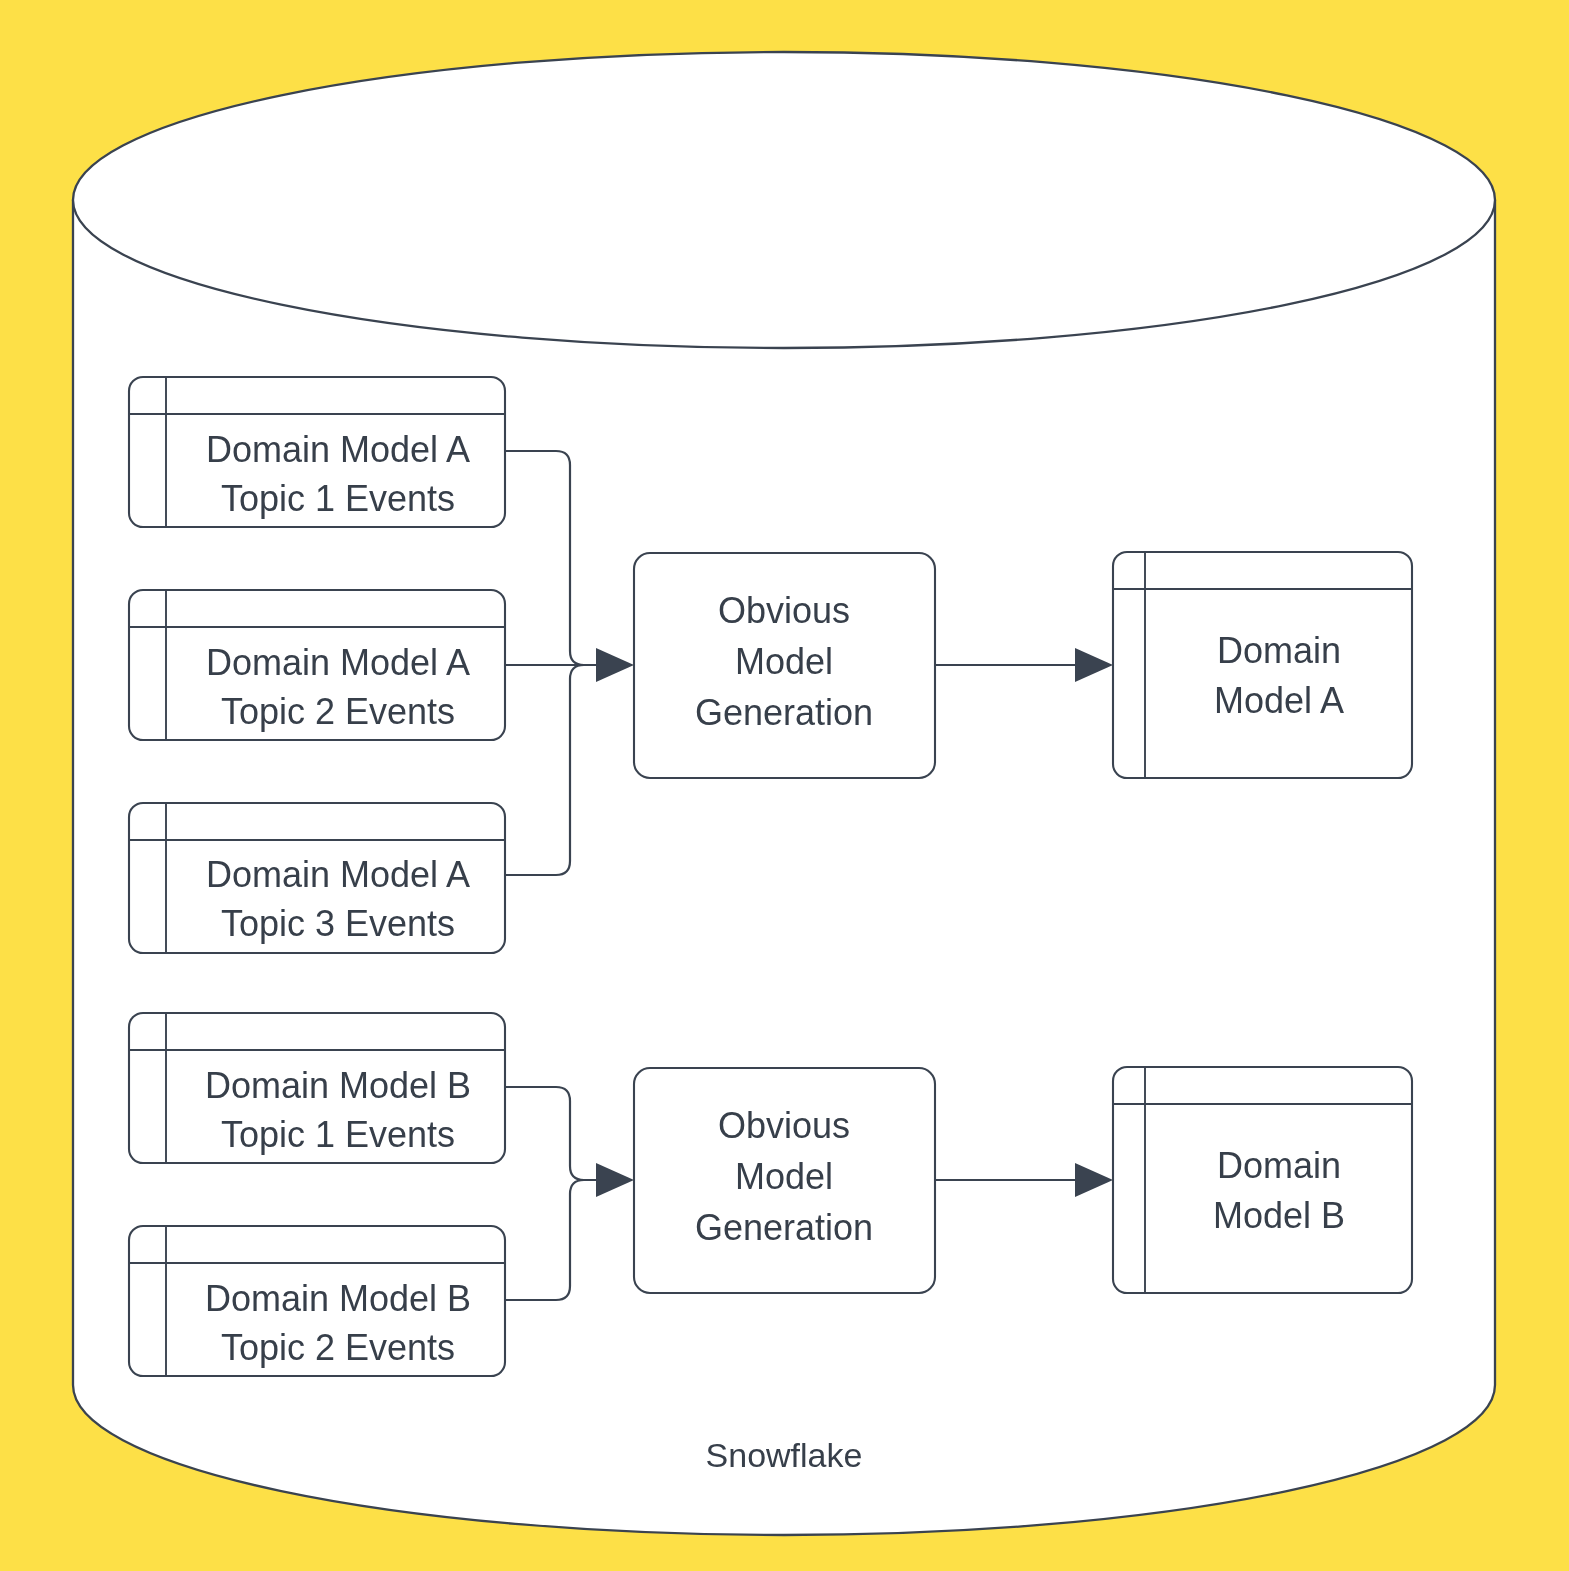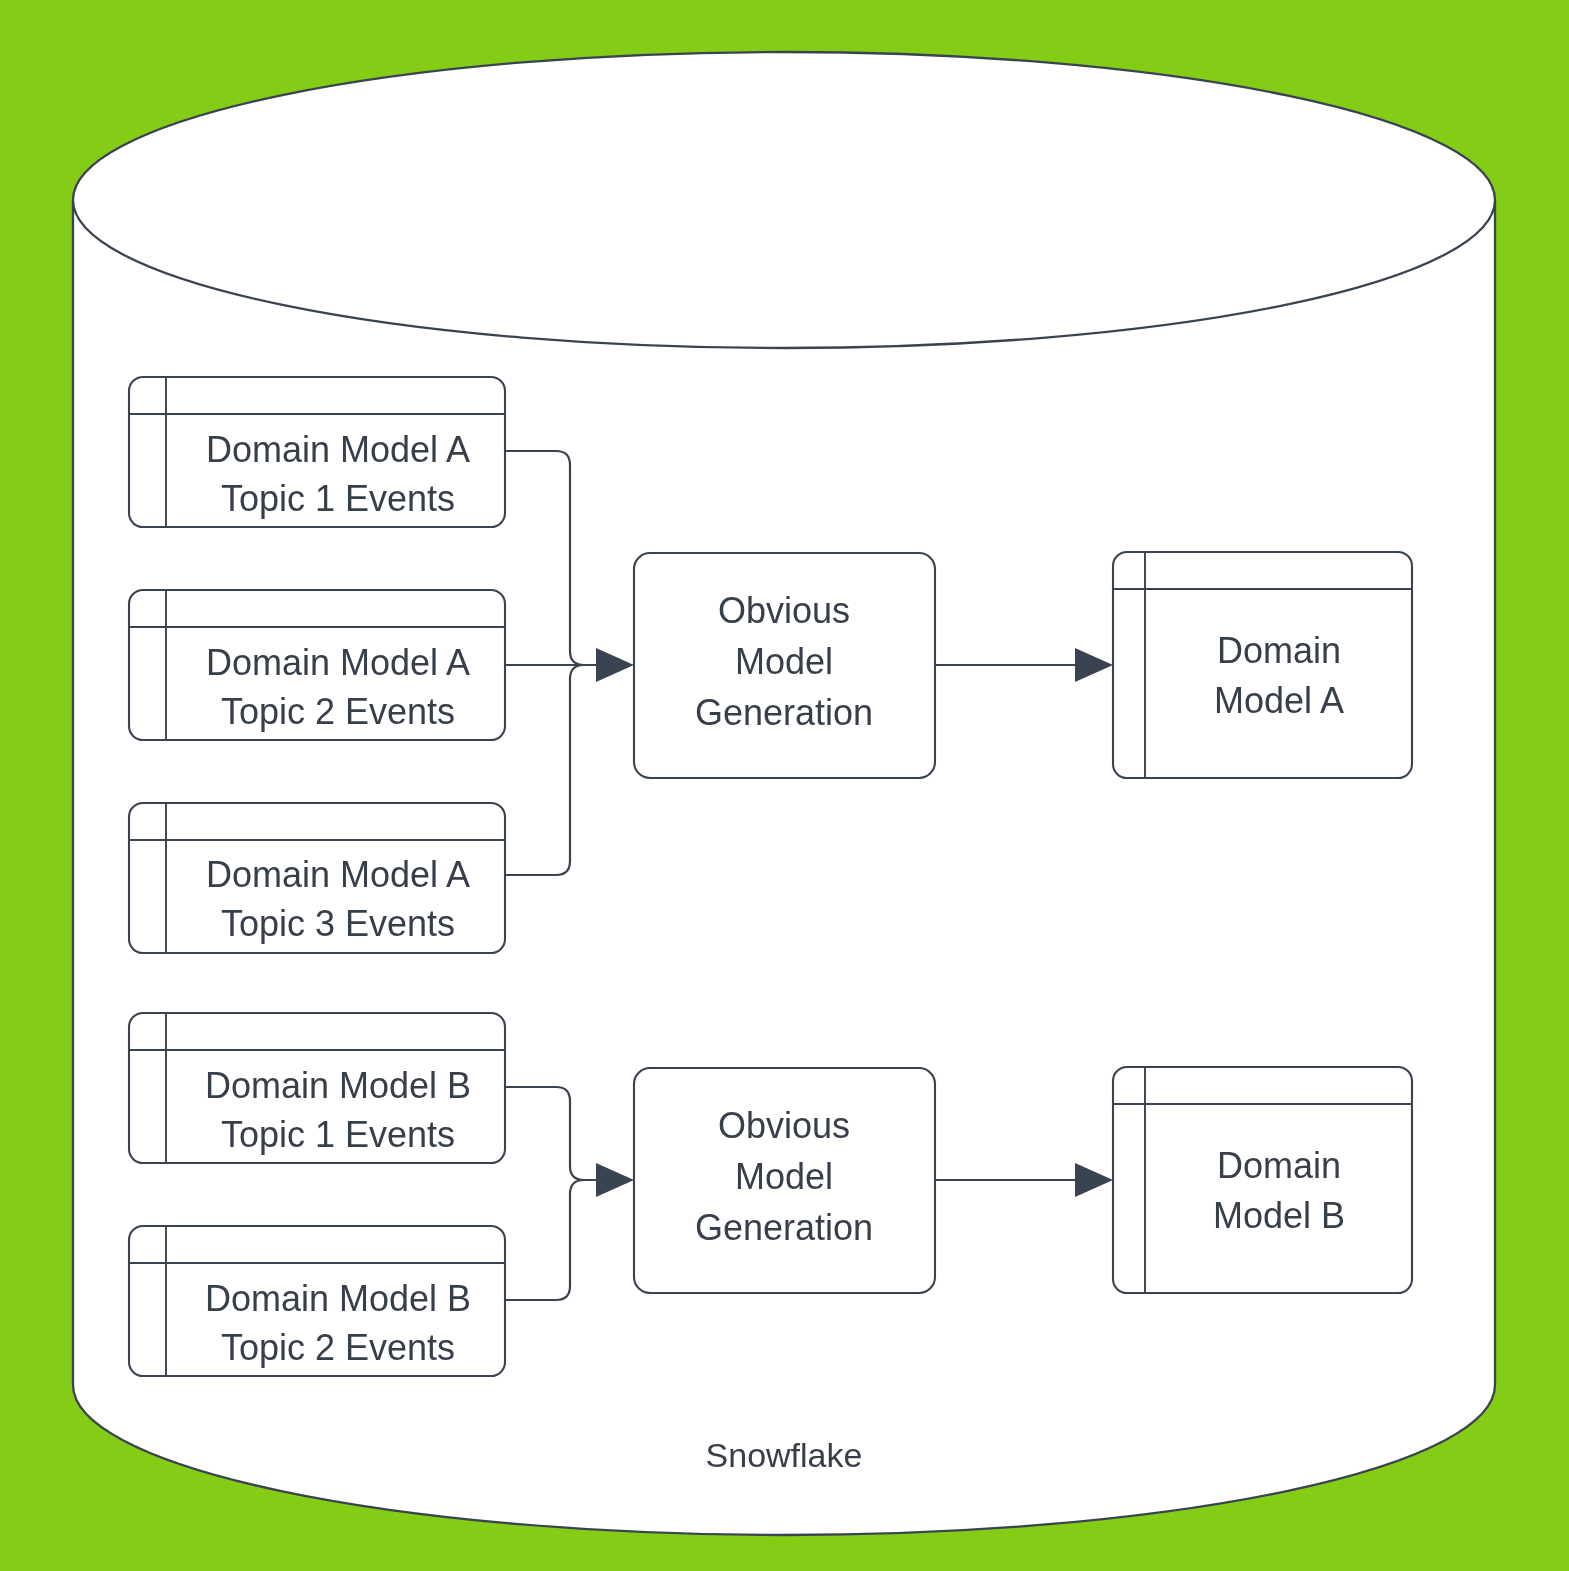--- a/index.html
+++ b/index.html
@@ -11,21 +11,21 @@
   body {
     width: 1569px;
     height: 1571px;
     font-family: "Liberation Sans", sans-serif;
     overflow: hidden;
   }
   #diagram-root {
     position: relative;
     width: 1569px;
     height: 1571px;
-    background: #84cc16;
+    background: #fde047;
   }
   svg#diagram-svg {
     position: absolute;
     top: 0;
     left: 0;
     width: 1569px;
     height: 1571px;
     display: block;
   }
   .shape-stroke {

